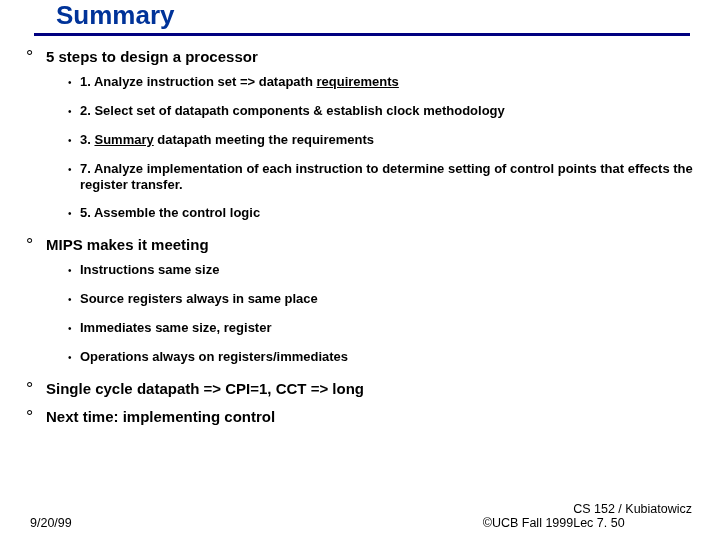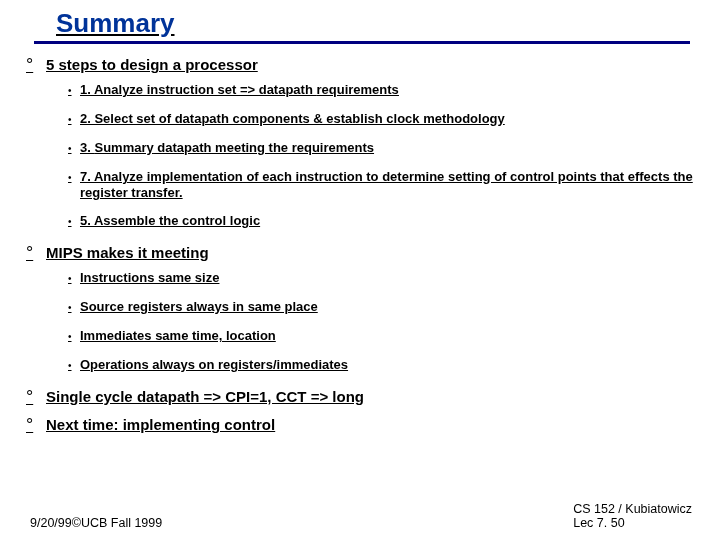--- a/index.html
+++ b/index.html
@@ -8,23 +8,22 @@
     height: 540px;
     background: #fff;
     font-family: Arial, Helvetica, sans-serif;
     color: #000;
     position: relative;
     overflow: hidden;
   }
   .slide {
     width: 100%;
     height: 100%;
-    padding: 8px 20px 0 20px;
+    padding: 0 20px 0 20px;
     position: relative;
-    text-decoration: underline;
   }
   .title {
     color: #003399;
     font-size: 26px;
     font-weight: bold;
     margin-left: 36px;
     margin-bottom: 2px;
   }
   .title-underline {
     border-bottom: 3px solid #000080;
@@ -78,21 +77,21 @@
     bottom: 10px;
     left: 0;
     width: 100%;
     padding: 0 28px 0 30px;
     display: flex;
     justify-content: space-between;
     align-items: flex-end;
     font-size: 12.5px;
   }
   .footer-left { }
-  .footer-center { text-align: left; flex: 1; }
+  .footer-center { text-align: right; flex: 1; }
   .footer-right { text-align: left; white-space: pre-line; line-height: 14px; }
 </style>
 </head>
 <body>
 
 <div class="slide">
   <div class="title">Summary</div>
   <div class="title-underline"></div>
   <div class="content" id="content">
       <div class="top-item">
@@ -129,21 +128,21 @@
         <div class="sub-item">
           <div class="sub-bullet">•</div>
           <div class="sub-text">Instructions same size</div>
         </div>
         <div class="sub-item">
           <div class="sub-bullet">•</div>
           <div class="sub-text">Source registers always in same place</div>
         </div>
         <div class="sub-item">
           <div class="sub-bullet">•</div>
-          <div class="sub-text">Immediates same time, location</div>
+          <div class="sub-text">Immediates same size, register</div>
         </div>
         <div class="sub-item">
           <div class="sub-bullet">•</div>
           <div class="sub-text">Operations always on registers/immediates</div>
         </div>
       </div>
       <div class="top-item">
         <div class="top-bullet">°</div>
         <div class="top-text">Single cycle datapath =&gt; CPI=1, CCT =&gt; long</div>
       </div>

